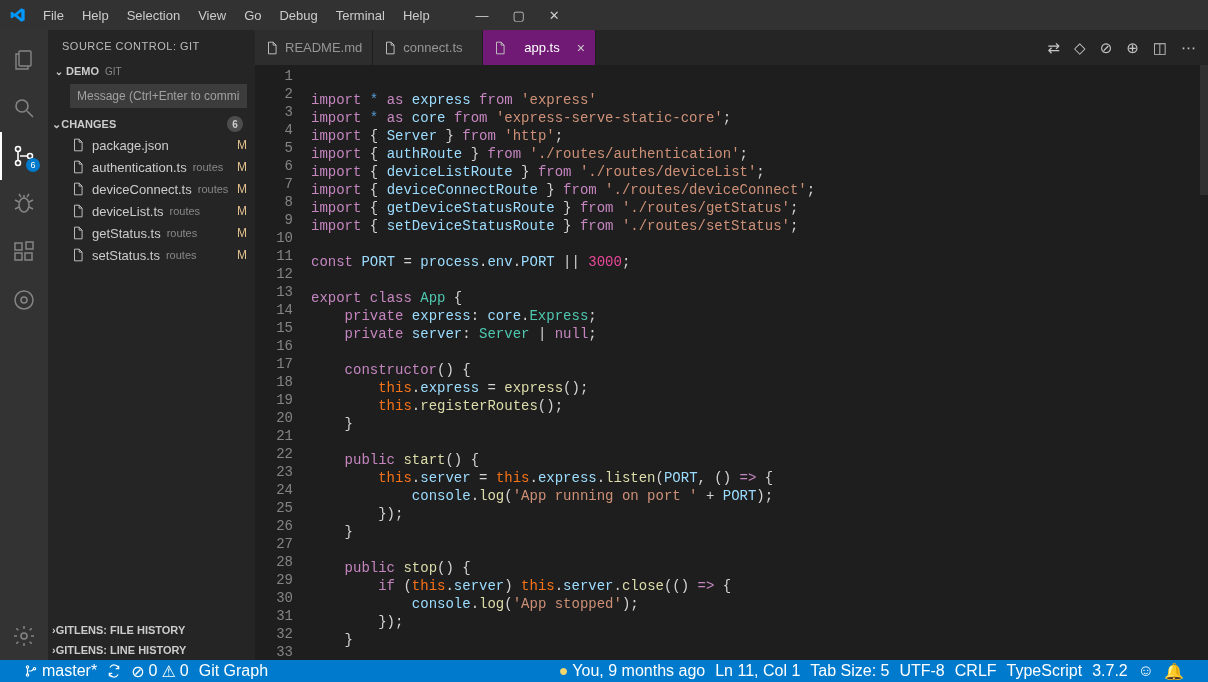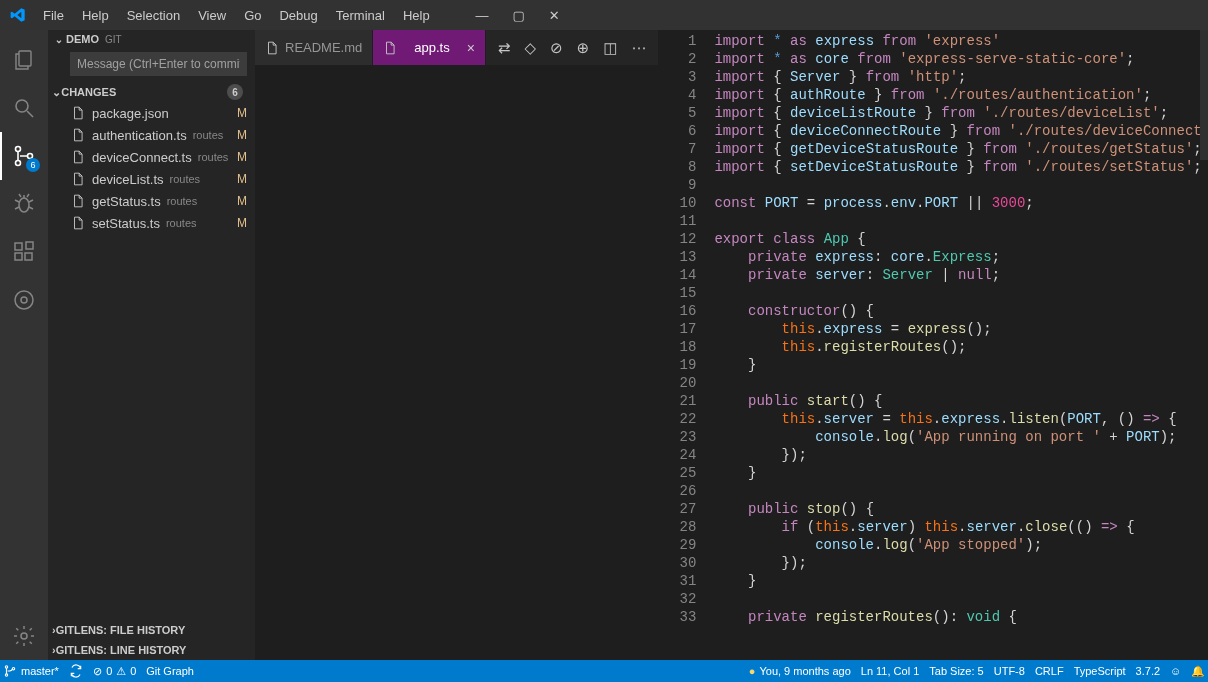--- a/index.html
+++ b/index.html
@@ -29,46 +29,46 @@
 .sidebar-input::placeholder { color: #a0a0a0; }
 .changes-header { display: flex; align-items: center; padding: 2px 6px 2px 4px; font-size: 11px; font-weight: 700; }
 .count-badge { background: #4d4d4d; color: #ccc; border-radius: 10px; font-size: 10px; min-width: 16px; height: 16px; display: flex; align-items: center; justify-content: center; margin-left: auto; margin-right: 6px; padding: 0 5px; }
 .file-item { display: flex; align-items: center; padding: 2px 6px 2px 22px; font-size: 13px; cursor: pointer; height: 22px; }
 .file-icon { width: 16px; height: 16px; margin-right: 6px; display: flex; align-items: center; justify-content: center; flex-shrink: 0; }
 .file-name { color: #cccccc; white-space: nowrap; }
 .file-dir { color: #888; font-size: 11px; margin-left: 6px; }
 .file-status { margin-left: auto; color: #e2c08d; font-size: 12px; padding-right: 2px; }
 .sidebar-bottom { margin-top: auto; }
 .collapsed-section { display: flex; align-items: center; padding: 4px 4px; font-size: 11px; font-weight: 700; cursor: pointer; }
-.editor-group { flex: 1; display: flex; flex-direction: row; background: #1e1e1e; overflow: hidden; }
+.editor-group { flex: 1; display: flex; flex-direction: column; background: #1e1e1e; overflow: hidden; }
 .tabs-row { height: 35px; background: #252526; display: flex; align-items: stretch; }
 .tab { display: flex; align-items: center; padding: 0 10px; background: #2d2d2d; color: #969696; font-size: 13px; border-right: 1px solid #1e1e1e; cursor: pointer; gap: 6px; min-width: 110px; }
 .tab.active { background: #701a75; color: #ffffff; gap: 17px; }
 .tab .close { margin-left: auto; font-size: 14px; color: #808080; }
 .tab.active .close { color: #cccccc; }
 .tab-icon { width: 14px; display: flex; justify-content: center; }
 .editor-actions { margin-left: auto; display: flex; gap: 14px; padding: 0 12px; align-items: center; color: #c5c5c5; }
 .editor-actions span { cursor: pointer; font-size: 15px; }
 .editor { flex: 1; display: flex; overflow: hidden; font-family: Consolas, "Courier New", monospace; font-size: 14px; line-height: 18px; position: relative; }
 .gutter { width: 56px; text-align: right; padding-right: 18px; color: #858585; user-select: none; padding-top: 2px; }
 .gutter div { height: 18px; }
-.code { flex: 1; padding-top: 2px; white-space: pre; color: #d4d4d4; overflow: hidden; }
+.code { flex: 1; padding-top: 2px; white-space: pre; color: #d4d4d4; overflow: hidden; margin-top: 24px; }
 .code div { height: 18px; }
 .minimap { width: 8px; background: #1e1e1e; position: relative; }
 .minimap-slider { position: absolute; right: 0; top: 0; width: 8px; height: 130px; background: rgba(121,121,121,0.2); }
 .tok-key { color: #c586c0; }
 .tok-star { color: #569cd6; }
 .tok-id { color: #9cdcfe; }
 .tok-type { color: #4ec9b0; }
 .tok-str { color: #ce9178; }
 .tok-fn { color: #dcdcaa; }
 .tok-num { color: #ec4899; }
 .tok-pun { color: #d4d4d4; }
 .tok-this { color: #f97316; }
-.statusbar { height: 22px; background: #007acc; color: #ffffff; display: flex; align-items: center; font-size: 11px; padding: 0 3px; gap: 10px; }
+.statusbar { height: 22px; background: #007acc; color: #ffffff; display: flex; align-items: center; font-size: 16px; padding: 0 24px; gap: 10px; }
 .statusbar .sb-item { display: flex; align-items: center; gap: 4px; cursor: pointer; }
 .statusbar .sb-spacer { flex: 1; }
 .sb-person { color: #f5d76e; }
 </style>
 </head>
 <body>
 
 <div class="titlebar">
   <div class="logo">
     <svg viewBox="0 0 24 24" fill="none">
@@ -139,20 +139,21 @@
     <div class="activity-spacer"></div>
     <div class="activity-item">
       <svg viewBox="0 0 24 24" fill="none" stroke="currentColor" stroke-width="1.5">
           <circle cx="12" cy="12" r="3"></circle>
           <path d="M12 2 V5 M12 19 V22 M4.2 4.2 L6.3 6.3 M17.7 17.7 L19.8 19.8 M2 12 H5 M19 12 H22 M4.2 19.8 L6.3 17.7 M17.7 6.3 L19.8 4.2"></path>
         </svg>
     </div>
   </div>
 
   <div class="sidebar">
+    <div class="sidebar-header">SOURCE CONTROL: GIT</div>
 
     <div class="section-header">
       <span class="chev">⌄</span>
       <span>DEMO</span>
       <span class="git-lab">GIT</span>
     </div>
 
     <input class="sidebar-input" placeholder="Message (Ctrl+Enter to commit" style="">
 
     <div class="changes-header">
@@ -238,20 +239,28 @@
   <div class="editor-group">
     <div class="tabs-row">
       <div id="tabs-container" style="display:flex">
           <div class="tab">
             <span class="tab-icon">
               <svg width="14" height="14" viewBox="0 0 24 24" fill="none" stroke="#c5c5c5" stroke-width="1.6">
                 <path d="M6 2 H14 L19 7 V22 H6 Z M14 2 V7 H19"></path>
               </svg>
             </span>
             <span>README.md</span>
+          </div>
+          <div class="tab">
+            <span class="tab-icon">
+              <svg width="14" height="14" viewBox="0 0 24 24" fill="none" stroke="#c5c5c5" stroke-width="1.6">
+                <path d="M6 2 H14 L19 7 V22 H6 Z M14 2 V7 H19"></path>
+              </svg>
+            </span>
+            <span>connect.ts</span>
           </div>
           <div class="tab active">
             <span class="tab-icon">
               <svg width="14" height="14" viewBox="0 0 24 24" fill="none" stroke="#c5c5c5" stroke-width="1.6">
                 <path d="M6 2 H14 L19 7 V22 H6 Z M14 2 V7 H19"></path>
               </svg>
             </span>
             <span>app.ts</span>
             <span class="close">×</span>
           </div>

